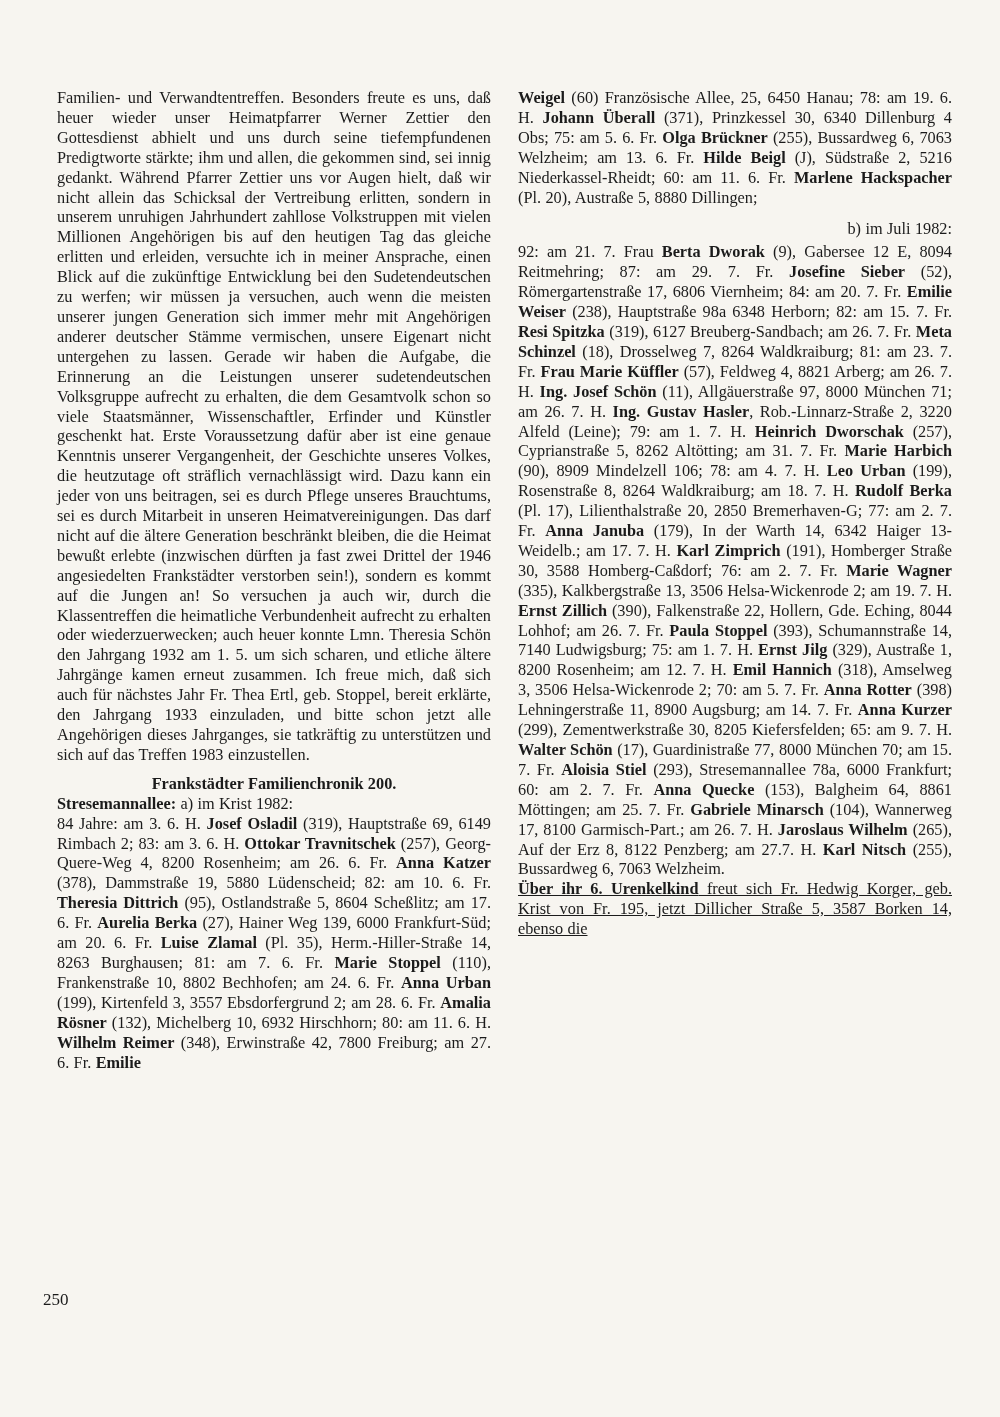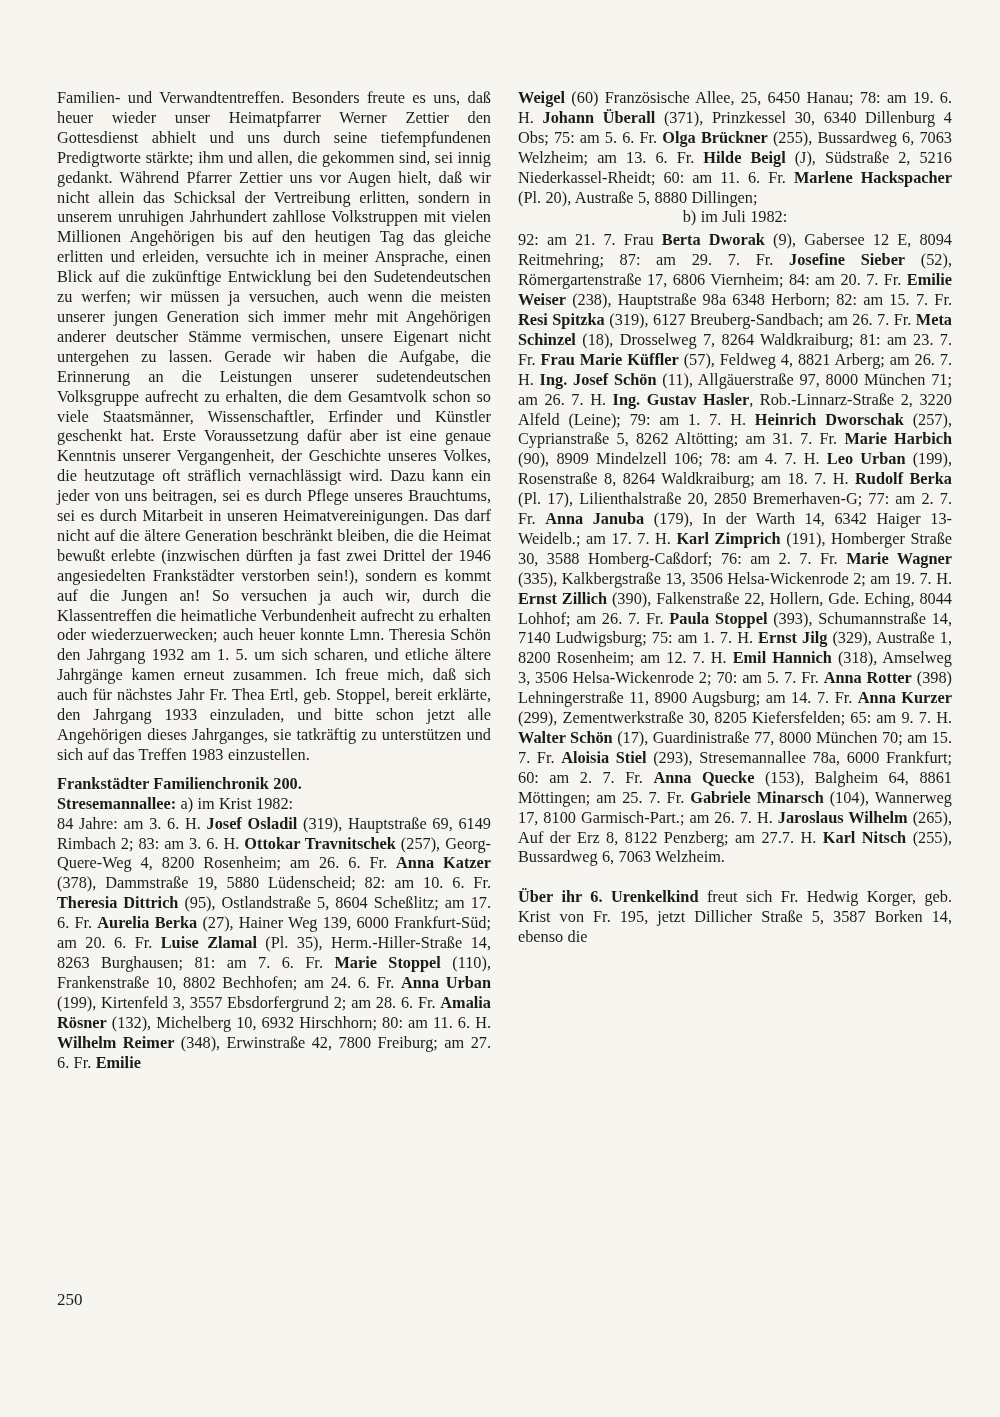--- a/index.html
+++ b/index.html
@@ -33,27 +33,27 @@
     text-align: justify;
     hyphens: auto;
     -webkit-hyphens: auto;
     word-spacing: 0.02em;
     color: #1b1b1b;
   }
   p.para b { font-weight: 700; }
   p.heading {
     font-weight: 700;
     margin-top: 9px;
-    text-align: left;
+    text-align: center;
   }
-  p.spaced { margin-top: 20px; }
-  p.spaced-small { margin-bottom: 3px; text-align: center; }
+  p.spaced { margin-top: 0; text-decoration: underline; }
+  p.spaced-small { margin-top: 12px; margin-bottom: 3px; text-align: right; }
   .page-number {
     position: absolute;
-    left: 57px;
+    left: 43px;
     top: 1290px;
     font-size: 17px;
     line-height: 20px;
     color: #1b1b1b;
   }
 </style>
 </head>
 <body>
 
 <div class="page">

